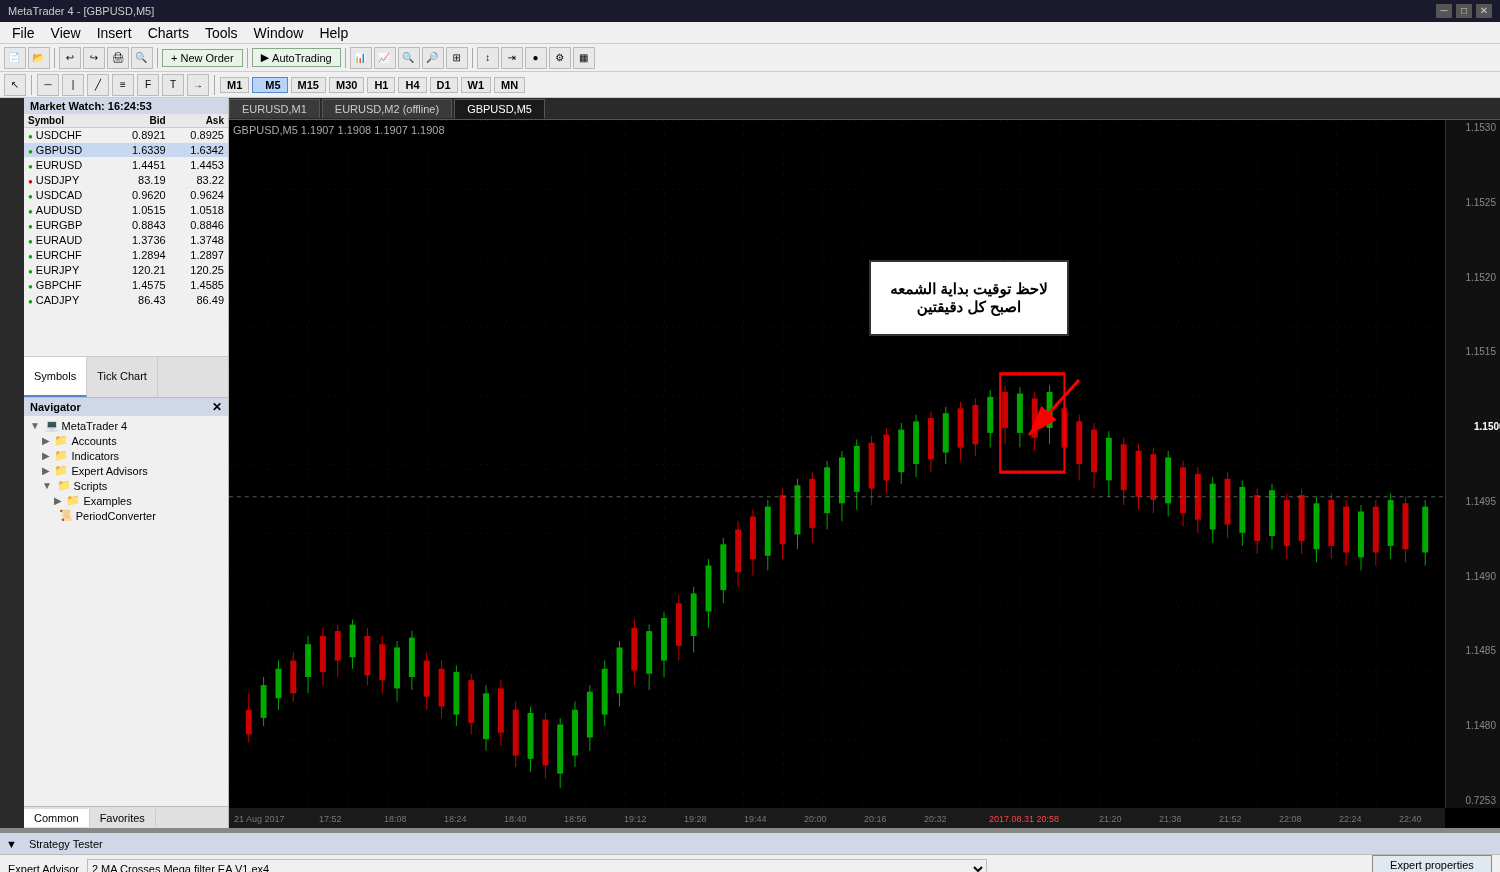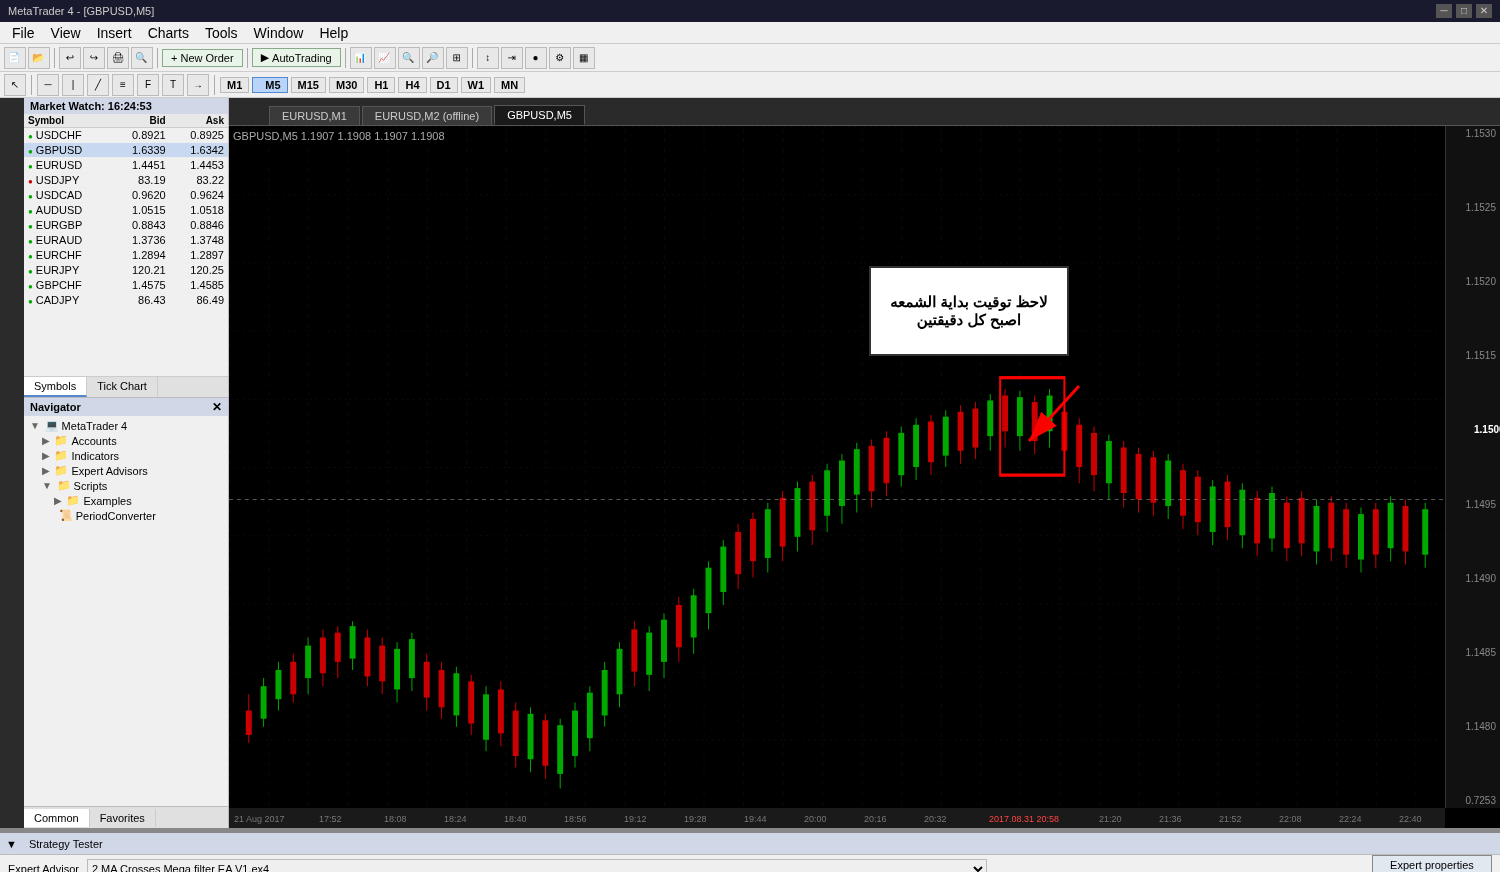--- a/index.html
+++ b/index.html
@@ -36,38 +36,38 @@
     #market-watch { display: flex; flex-direction: column; height: 300px; border-bottom: 1px solid #bbb; }
     #market-watch-header { background: #d0d8e8; padding: 2px 6px; font-weight: bold; font-size: 11px; display: flex; justify-content: space-between; align-items: center; }
     #market-watch-table { flex: 1; overflow-y: auto; font-size: 11px; }
     #market-watch-table table { width: 100%; border-collapse: collapse; }
     #market-watch-table th { background: #e8e8e8; border-bottom: 1px solid #ccc; padding: 1px 4px; font-size: 10px; text-align: right; }
     #market-watch-table th:first-child { text-align: left; }
     #market-watch-table td { padding: 1px 4px; border-bottom: 1px solid #eee; text-align: right; font-size: 11px; }
     #market-watch-table td:first-child { text-align: left; }
     #market-watch-table tr.selected { background: #c8d8f0; }
     #mw-tabs { display: flex; background: #e0e0e0; border-top: 1px solid #ccc; }
-    #mw-tabs span { padding: 3px 10px; font-size: 11px; cursor: pointer; border-right: 1px solid #ccc; }
+    #mw-tabs span { padding: 13px 10px; font-size: 11px; cursor: pointer; border-right: 1px solid #ccc; }
     #mw-tabs span.active { background: #fff; border-bottom: 2px solid #5588cc; }
 
     
     #navigator { flex: 1; display: flex; flex-direction: column; overflow: hidden; }
     #navigator-header { background: #d0d8e8; padding: 2px 6px; font-weight: bold; font-size: 11px; display: flex; justify-content: space-between; align-items: center; }
     #navigator-header .close-btn { cursor: pointer; font-size: 12px; }
     #navigator-tree { flex: 1; overflow-y: auto; padding: 2px; font-size: 11px; }
     .tree-item { padding: 1px 4px; cursor: pointer; display: flex; align-items: center; gap: 3px; }
     .tree-item .expand { margin-right: 2px; color: #666; font-size: 10px; }
     .tree-indent1 { padding-left: 16px; }
     .tree-indent2 { padding-left: 28px; }
     .folder-icon { color: #f0a020; }
     .script-icon { color: #8888cc; }
 
     
     #chart-area { flex: 1; display: flex; flex-direction: column; background: #000; }
-    #chart-tabs { background: #2a2a2a; height: 28px; display: flex; align-items: flex-end; border-bottom: 1px solid #555; padding-left: 40px; }
+    #chart-tabs { background: #2a2a2a; height: 22px; display: flex; align-items: center; border-bottom: 1px solid #555; }
     .chart-tab { padding: 3px 12px; background: #3a3a3a; color: #ccc; font-size: 11px; cursor: pointer; border: 1px solid #555; border-bottom: none; margin-right: 2px; }
     .chart-tab.active { background: #1a1a1a; color: #fff; border-bottom: 1px solid #1a1a1a; }
     #chart-canvas-area { flex: 1; position: relative; background: #000; overflow: hidden; }
     #chart-info { position: absolute; top: 4px; left: 4px; color: #aaa; font-size: 11px; z-index: 10; }
 
     
     #chart-svg { width: 100%; height: 100%; }
 
     
     #strategy-tester { background: #f0f0f0; border-top: 2px solid #888; display: flex; flex-direction: column; height: 240px; }
@@ -527,21 +527,21 @@
           <text x="760" y="14" fill="#ff4444" font-size="9">2017.08.31 20:58</text>
           <text x="870" y="14" fill="#777" font-size="9">21:20</text>
           <text x="930" y="14" fill="#777" font-size="9">21:36</text>
           <text x="990" y="14" fill="#777" font-size="9">21:52</text>
           <text x="1050" y="14" fill="#777" font-size="9">22:08</text>
           <text x="1110" y="14" fill="#777" font-size="9">22:24</text>
           <text x="1170" y="14" fill="#777" font-size="9">22:40</text>
         </svg>
       </div>
 
-      <div style="position:absolute;top:140px;left:640px;background:#fff;border:2px solid #333;padding:25px 16px;font-size:15px;font-weight:bold;text-align:center;direction:rtl;z-index:20;min-width:200px;">
+      <div style="position:absolute;top:140px;left:640px;background:#fff;border:2px solid #333;padding:18px 16px;font-size:15px;font-weight:bold;text-align:center;direction:rtl;z-index:20;min-width:200px;">
         <div>لاحظ توقيت بداية الشمعه</div>
         <div>اصبح كل دقيقتين</div>
       </div>
 
       <div style="position:absolute;top:250px;left:770px;z-index:19;">
         <svg width="120" height="80">
           <defs>
             <marker id="arrowhead" markerWidth="10" markerHeight="7" refX="10" refY="3.5" orient="auto">
               <polygon points="0 0, 10 3.5, 0 7" fill="red"></polygon>
             </marker>

